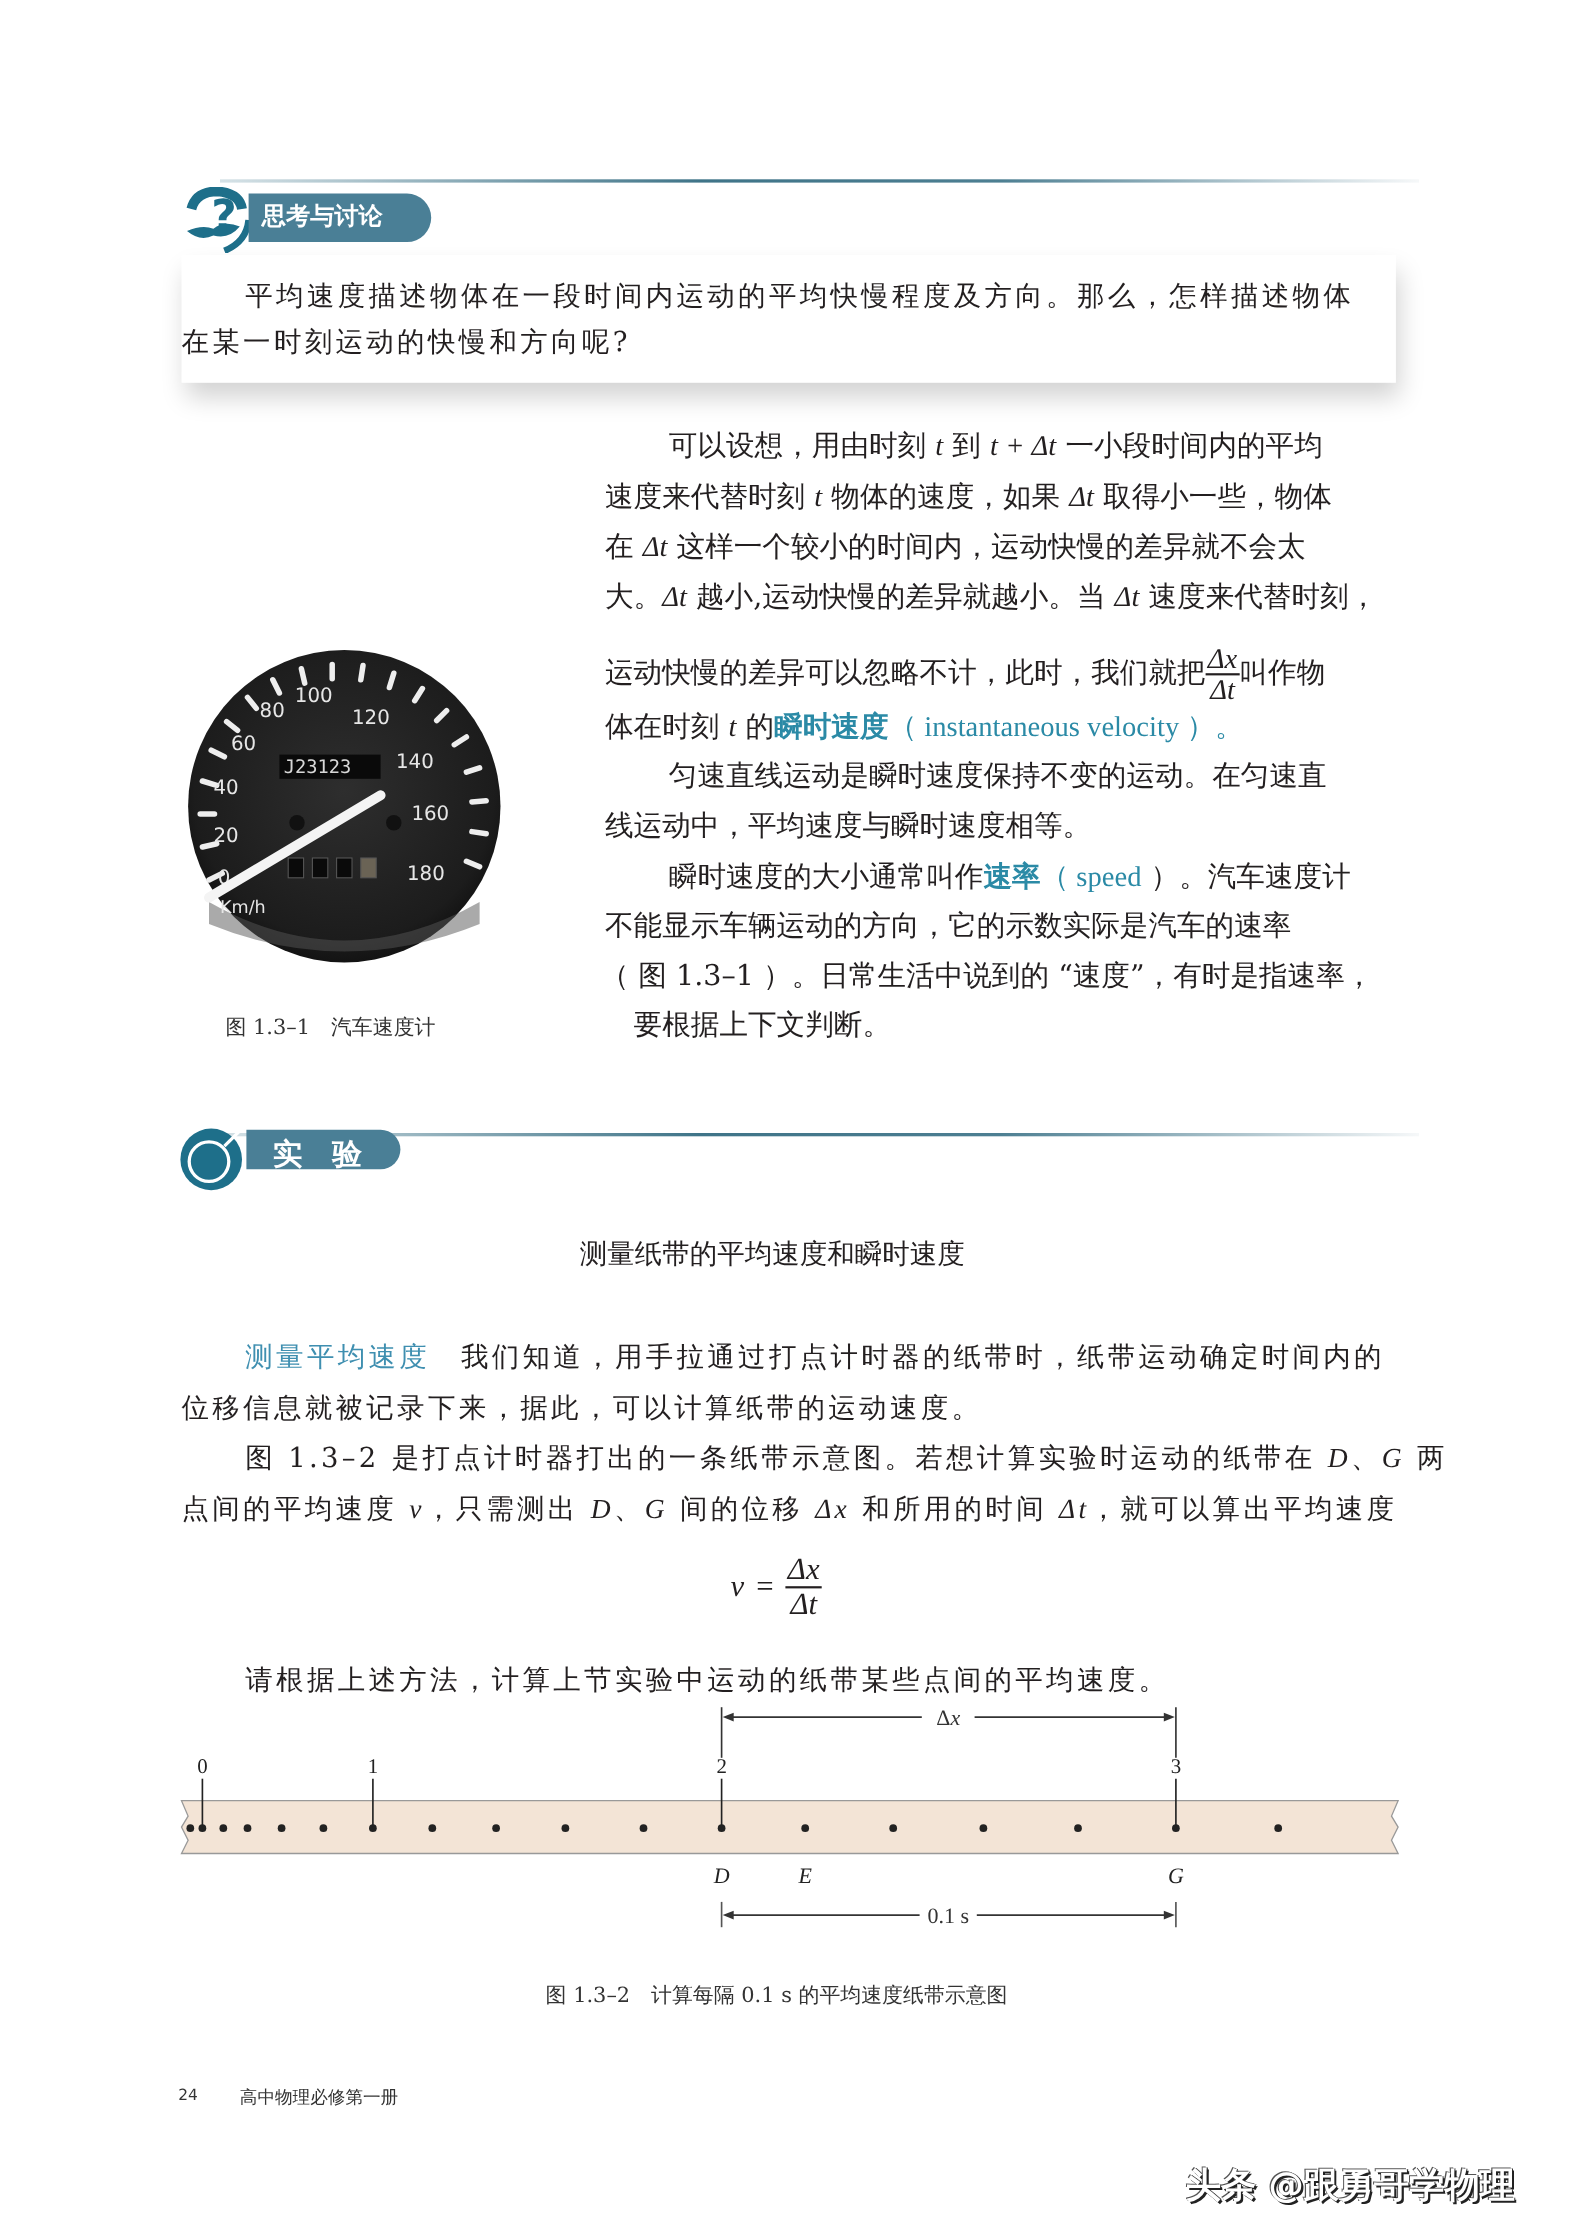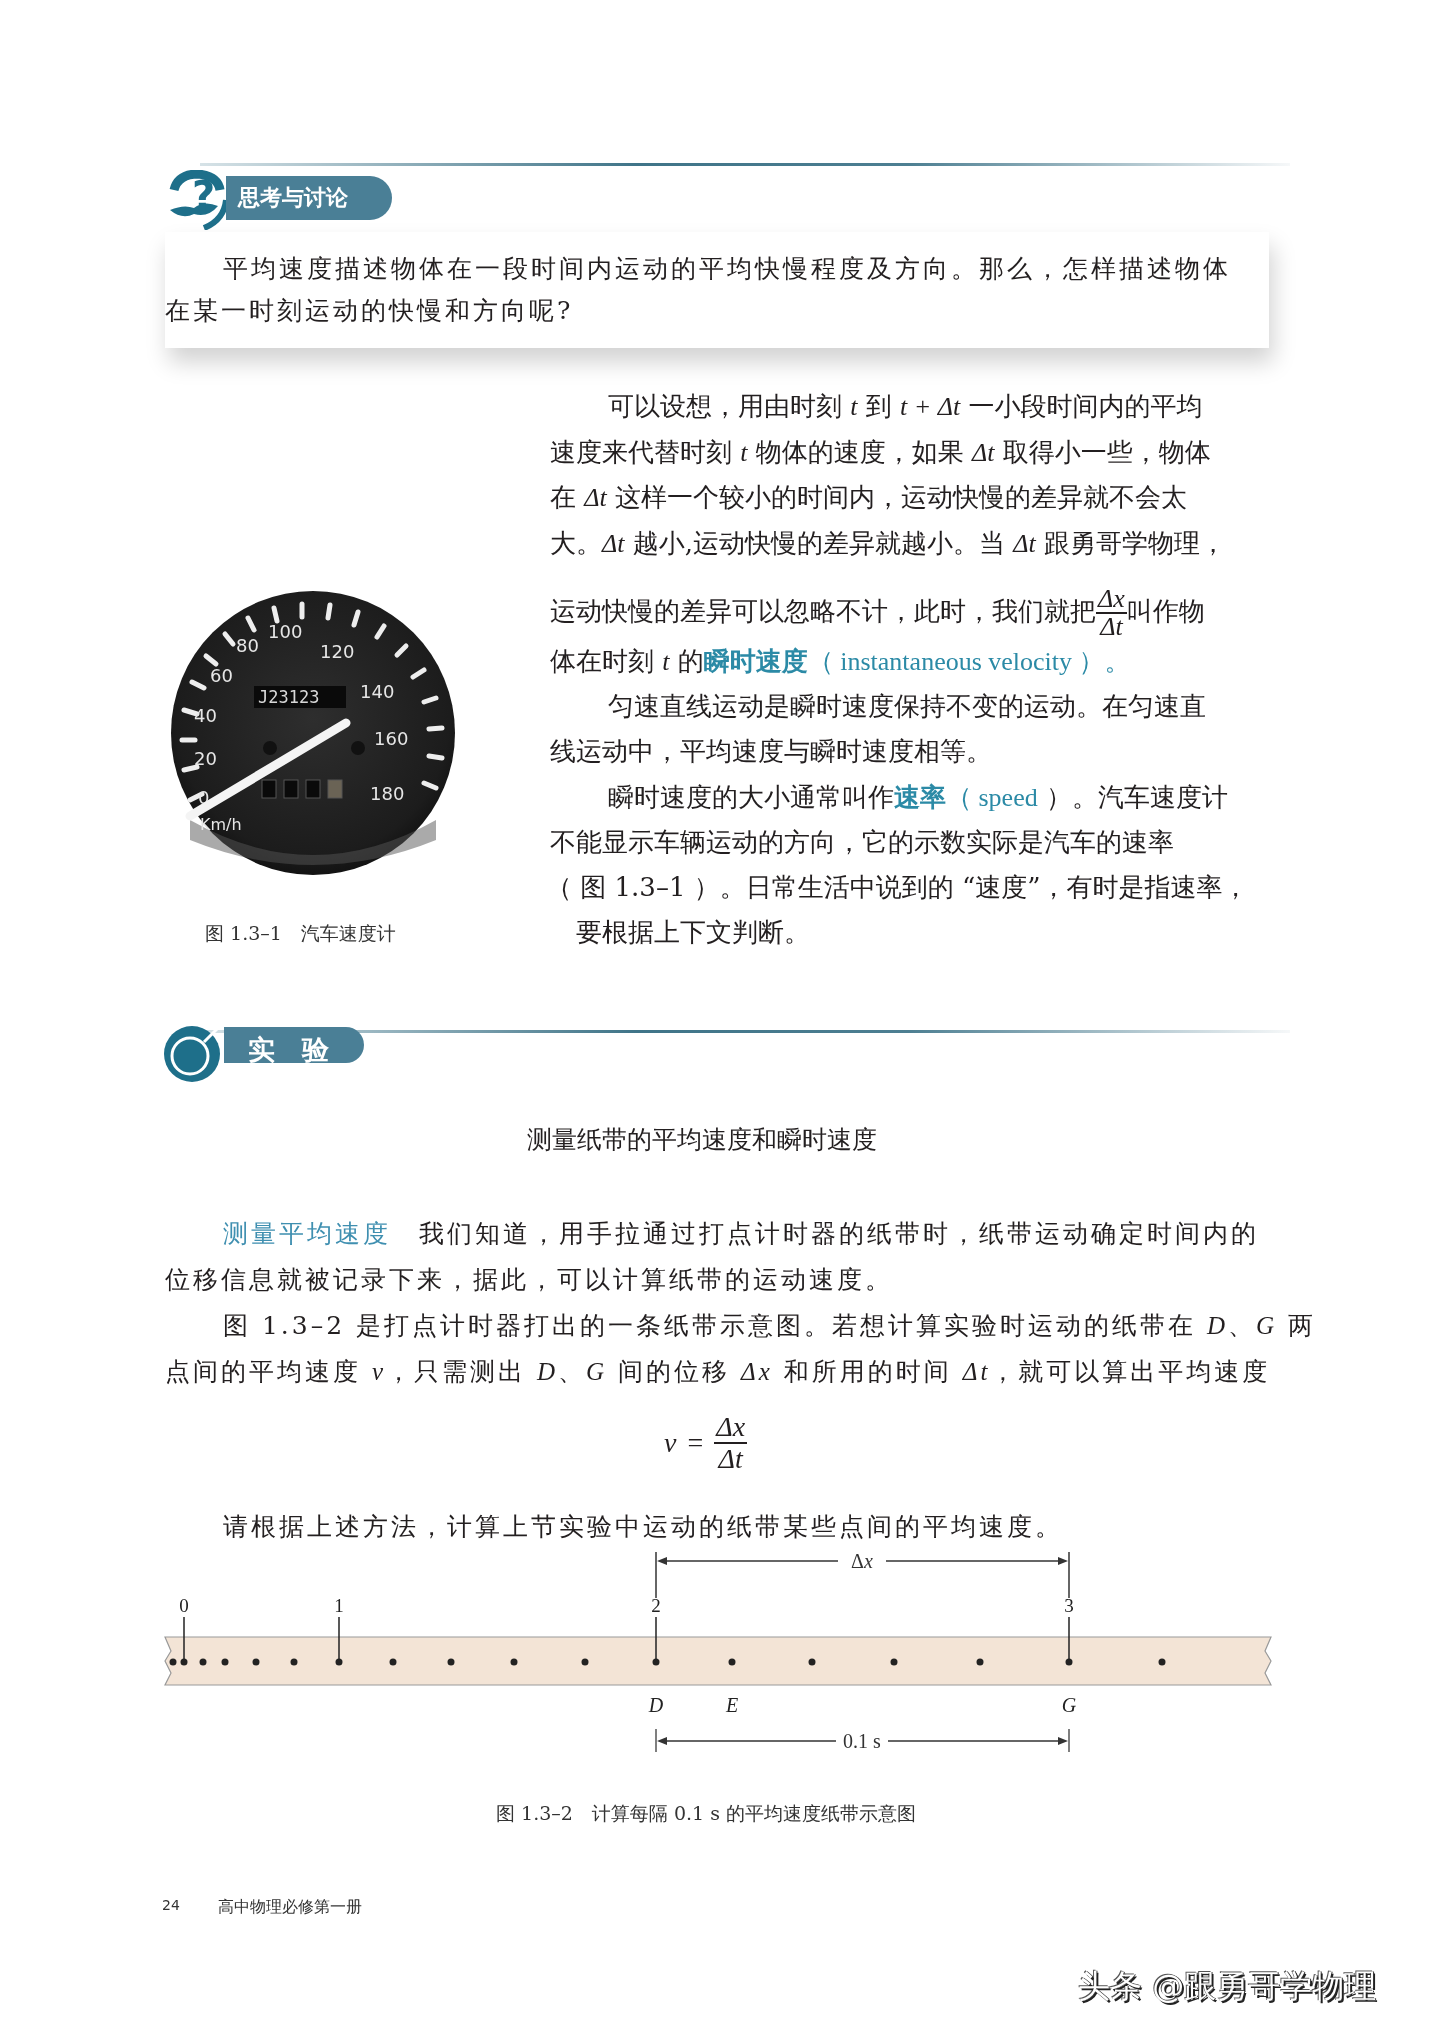--- a/index.html
+++ b/index.html
@@ -110,21 +110,21 @@
 <div class="line song" style="left:608px; top:391px;">
   <span>可以设想，用由时刻 </span><span class="it">t</span><span> 到 </span><span class="it">t + Δt</span><span> 一小段时间内的平均</span>
 </div>
 <div class="line song" style="left:550px; top:437px;">
   <span>速度来代替时刻 </span><span class="it">t</span><span> 物体的速度，如果 </span><span class="it">Δt</span><span> 取得小一些，物体</span>
 </div>
 <div class="line song" style="left:550px; top:482px;">
   <span>在 </span><span class="it">Δt</span><span> 这样一个较小的时间内，运动快慢的差异就不会太</span>
 </div>
 <div class="line song" style="left:550px; top:528px;">
-  <span>大。</span><span class="it">Δt</span><span> 越小,运动快慢的差异就越小。当 </span><span class="it">Δt</span><span> 跟勇哥学物理，</span>
+  <span>大。</span><span class="it">Δt</span><span> 越小,运动快慢的差异就越小。当 </span><span class="it">Δt</span><span> 速度来代替时刻，</span>
 </div>
 <div class="line song" style="left:550px; top:586px;">
   <span>运动快慢的差异可以忽略不计，此时，我们就把</span><span class="frac"><span class="num it">Δx</span><span class="den it">Δt</span></span><span>叫作物</span>
 </div>
 <div class="line song" style="left:550px; top:646px;">
   <span>体在时刻 </span><span class="it">t</span><span> 的</span><span class="term">瞬时速度</span><span class="en">（ </span><span class="en">instantaneous velocity</span><span class="en"> ）。</span>
 </div>
 
 <div class="line song" style="left:608px; top:691px;">匀速直线运动是瞬时速度保持不变的运动。在匀速直</div>
 <div class="line song" style="left:550px; top:736px;">线运动中，平均速度与瞬时速度相等。</div>
@@ -229,14 +229,14 @@
     <polygon points="1068,1741 1058,1737 1058,1745" fill="#333"></polygon>
     <text x="862" y="1748" text-anchor="middle" font-size="20" font-family="Liberation Serif, serif" fill="#333">0.1 s</text>
   </svg>
 </div>
 
 <div class="caption" style="left:496px; top:1801px;">图 1.3–2　计算每隔 0.1 s 的平均速度纸带示意图</div>
 
 <div class="abs sans" style="left:162px; top:1897px; font-size:14px; color:#333;">24</div>
 <div class="abs" style="left:218px; top:1897px; font-size:16px; color:#333;">高中物理必修第一册</div>
 
-<div class="abs sans" style="left:1078px; top:1965px; font-size:32px; color:#ffffff; font-weight:normal; white-space:nowrap;
+<div class="abs sans" style="left:1078px; top:1965px; font-size:32px; color:#ffffff; font-weight:bold; white-space:nowrap;
             text-shadow: 2px 2px 0 #222, -1px -1px 0 #555, 1px 0 0 #333;">头条 @跟勇哥学物理</div>
 
 </body></html>

